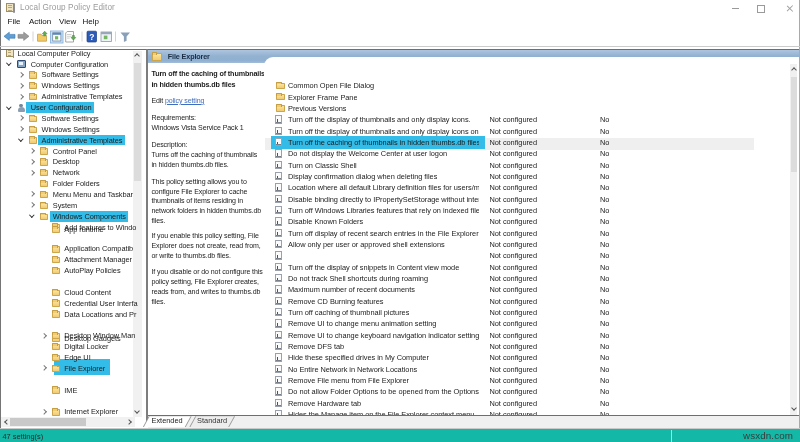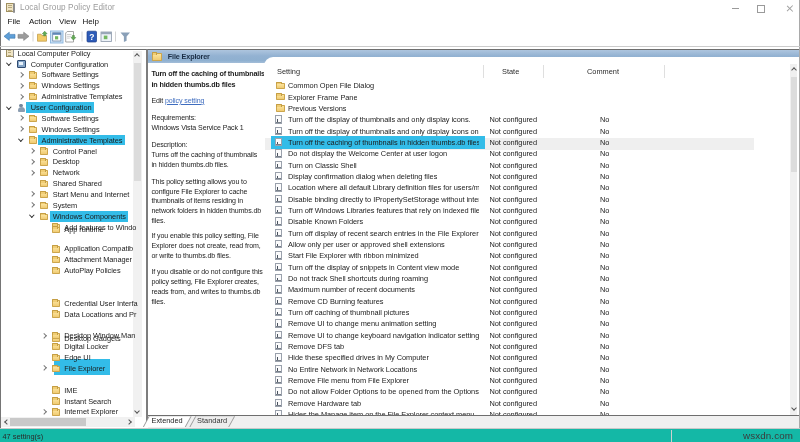--- a/index.html
+++ b/index.html
@@ -178,26 +178,26 @@
       <i class="fo" style="left:38.5px"></i>
       <span class="tl" style="left:51.5px">Desktop</span>
     </div>
 <div class="trow" style="top:117.3px">
       <i class="cv" style="left:29px"></i>
       <i class="fo" style="left:38.5px"></i>
       <span class="tl" style="left:51.5px">Network</span>
     </div>
 <div class="trow" style="top:128.1px">
       <i class="fo" style="left:38.5px"></i>
-      <span class="tl" style="left:51.5px">Shared Shared</span>
+      <span class="tl" style="left:51.5px">Folder Folders</span>
     </div>
 <div class="trow" style="top:139.0px">
       <i class="cv" style="left:29px"></i>
       <i class="fo" style="left:38.5px"></i>
-      <span class="tl" style="left:51.5px">Start Menu and Internet</span>
+      <span class="tl" style="left:51.5px">Menu Menu and Taskbar</span>
     </div>
 <div class="trow" style="top:149.9px">
       <i class="cv" style="left:29px"></i>
       <i class="fo" style="left:38.5px"></i>
       <span class="tl" style="left:51.5px">System</span>
     </div>
 <div class="trow" style="top:160.8px">
       <i class="mk" style="left:48.5px;width:78.0px;top:0.2px;height:10.5px"></i>
       <i class="cv cve" style="left:29px"></i>
       <i class="fo" style="left:38.5px"></i>
@@ -216,20 +216,24 @@
       <span class="tl" style="left:63px">Application Compatib</span>
     </div>
 <div class="trow" style="top:204.2px">
       <i class="fo" style="left:50.5px"></i>
       <span class="tl" style="left:63px">Attachment Manager</span>
     </div>
 <div class="trow" style="top:215.1px">
       <i class="fo" style="left:50.5px"></i>
       <span class="tl" style="left:63px">AutoPlay Policies</span>
     </div>
+<div class="trow" style="top:236.8px">
+      <i class="fo" style="left:50.5px"></i>
+      <span class="tl" style="left:63px">Cloud Content</span>
+    </div>
 <div class="trow" style="top:247.7px">
       <i class="fo" style="left:50.5px"></i>
       <span class="tl" style="left:63px">Credential User Interfa</span>
     </div>
 <div class="trow" style="top:258.6px">
       <i class="fo" style="left:50.5px"></i>
       <span class="tl" style="left:63px">Data Locations and Pr</span>
     </div>
 <div class="trow" style="top:283px">
       <i class="fo" style="left:50.5px"></i>
@@ -250,24 +254,20 @@
     </div>
 <div class="trow" style="top:312.9px">
       <i class="mk" style="left:52.5px;width:56.0px;top:-3.7px;height:16px"></i>
       <i class="cv" style="left:40.5px"></i>
       <i class="fo" style="left:50.5px"></i>
       <span class="tl" style="left:63px">File Explorer</span>
     </div>
 <div class="trow" style="top:334.7px">
       <i class="fo" style="left:50.5px"></i>
       <span class="tl" style="left:63px">IME</span>
-    </div>
-<div class="trow" style="top:345.5px">
-      <i class="fo" style="left:50.5px"></i>
-      <span class="tl" style="left:63px">Instant Search</span>
     </div>
 <div class="trow" style="top:356.4px">
       <i class="cv" style="left:40.5px"></i>
       <i class="fo" style="left:50.5px"></i>
       <span class="tl" style="left:63px">Internet Explorer</span>
     </div>
 </div>
 <div class="tvs">
     <i class="sar" style="left:2px;top:3.5px;transform:rotate(-135deg)"></i>
     <i class="th"></i>
@@ -285,28 +285,20 @@
 <div class="desc">
 <div style="top:4.4px;line-height:11.3px"><b>Turn off the caching of thumbnails<br>in hidden thumbs.db files</b></div>
 <div style="top:32.3px">Edit <a class="lnk">policy setting</a></div>
 <div style="top:49.7px">Requirements:<br>Windows Vista Service Pack 1</div>
 <div style="top:76.6px">Description:<br>Turns off the caching of thumbnails<br>in hidden thumbs.db files.</div>
 <div style="top:113.1px">This policy setting allows you to<br>configure File Explorer to cache<br>thumbnails of items residing in<br>network folders in hidden thumbs.db<br>files.</div>
 <div style="top:167.4px">If you enable this policy setting, File<br>Explorer does not create, read from,<br>or write to thumbs.db files.</div>
 <div style="top:203.6px">If you disable or do not configure this<br>policy setting, File Explorer creates,<br>reads from, and writes to thumbs.db<br>files.</div>
 </div>
 <div class="list">
-<div class="lhead">
-      <span style="left:13px">Setting</span>
-      <span style="left:238px">State</span>
-      <span style="left:323px">Comment</span>
-      <i style="left:219px"></i>
-      <i style="left:279.3px"></i>
-      <i style="left:399.5px"></i>
-    </div>
 <div class="lrow" style="top:23.8px">
       <i class="fo"></i>
       <span class="ll">Common Open File Dialog</span>
     </div>
 <div class="lrow" style="top:35.2px">
       <i class="fo"></i>
       <span class="ll">Explorer Frame Pane</span>
     </div>
 <div class="lrow" style="top:46.5px">
       <i class="fo"></i>
@@ -381,21 +373,20 @@
       <span class="cm">No</span>
     </div>
 <div class="lrow" style="top:182.5px">
       <i class="si"></i>
       <span class="ll">Allow only per user or approved shell extensions</span>
       <span class="st">Not configured</span>
       <span class="cm">No</span>
     </div>
 <div class="lrow" style="top:193.8px">
       <i class="si"></i>
-      <span class="ll">Start File Explorer with ribbon minimized</span>
       <span class="st">Not configured</span>
       <span class="cm">No</span>
     </div>
 <div class="lrow" style="top:205.1px">
       <i class="si"></i>
       <span class="ll">Turn off the display of snippets in Content view mode</span>
       <span class="st">Not configured</span>
       <span class="cm">No</span>
     </div>
 <div class="lrow" style="top:216.5px">

